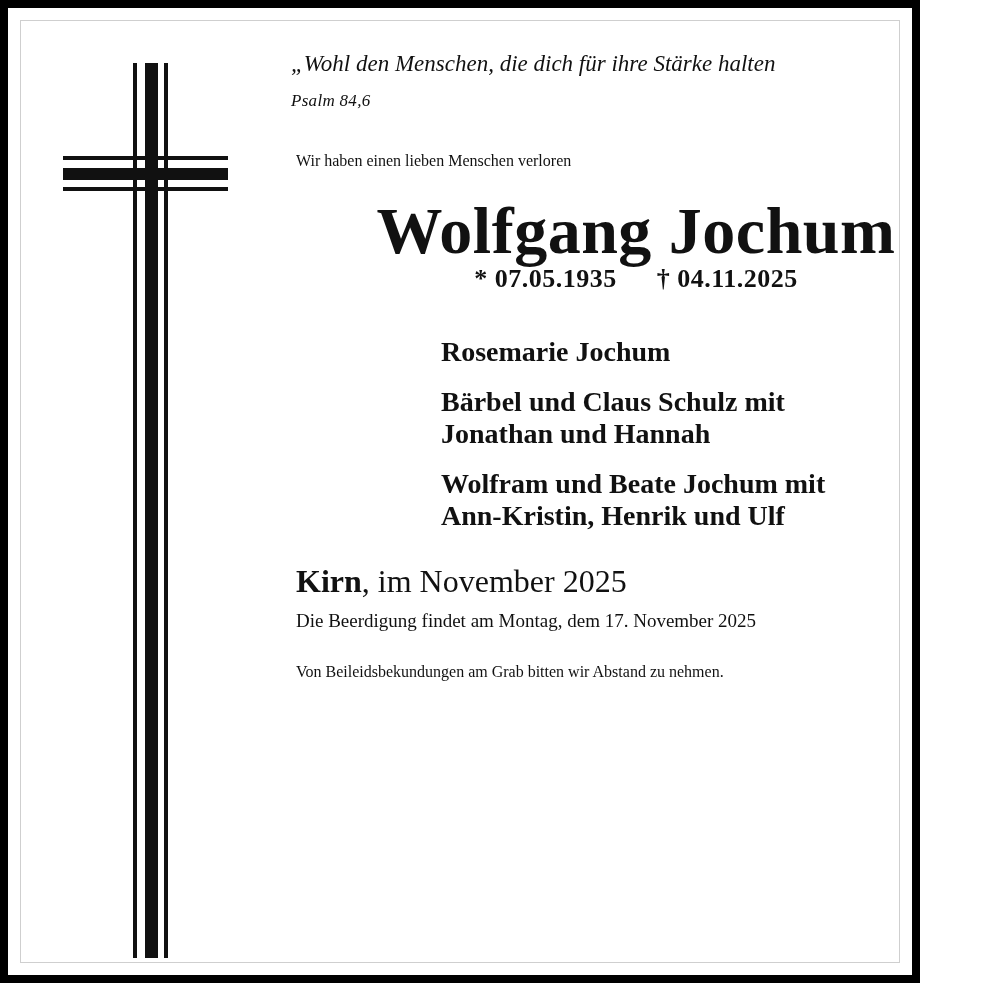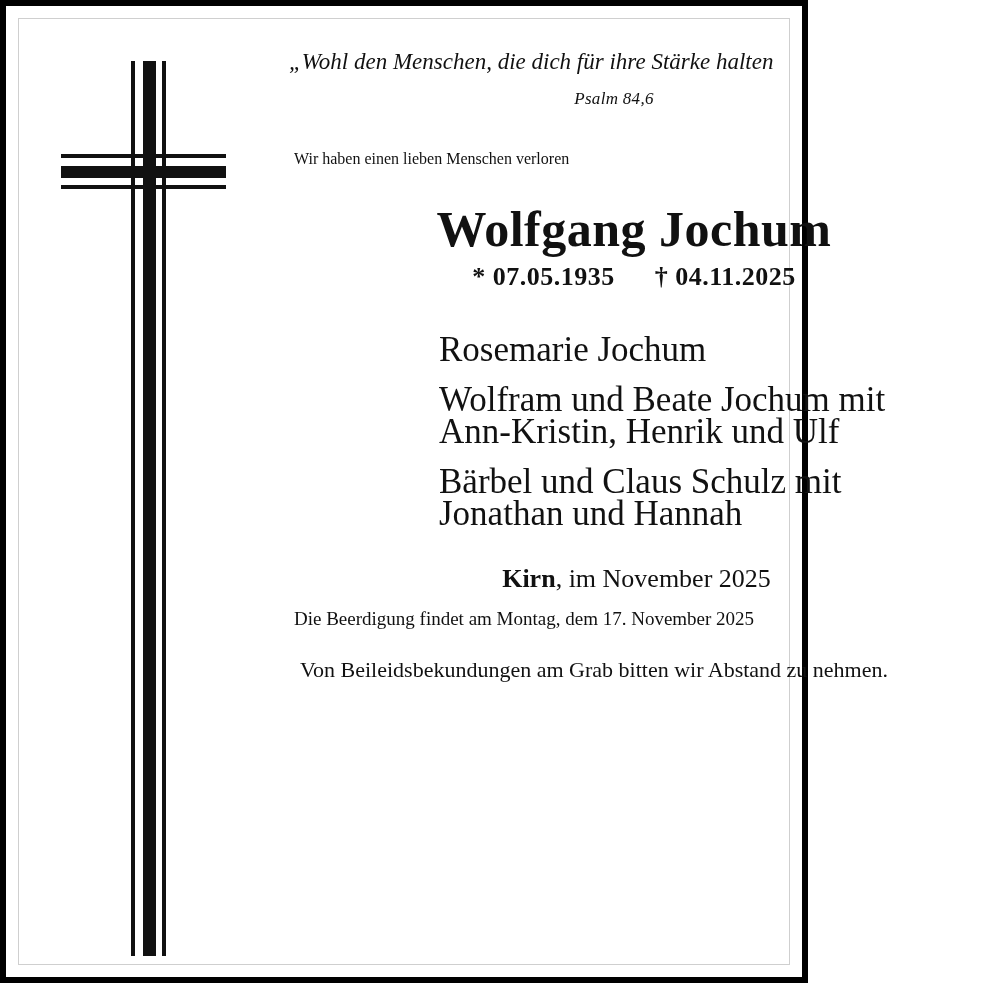--- a/index.html
+++ b/index.html
@@ -10,24 +10,24 @@
   body {
     width: 1000px;
     height: 983px;
     font-family: "Liberation Serif", serif;
     color: #111111;
     overflow: hidden;
   }
   .notice {
     position: relative;
     box-sizing: border-box;
-    width: 808px;
+    width: 920px;
     height: 983px;
     background: #ffffff;
-    border: 6px solid #000000;
+    border: 8px solid #000000;
     padding: 14px;
   }
   .inner-frame {
     position: absolute;
     left: 12px;
     top: 12px;
     right: 12px;
     bottom: 12px;
     border: 1px solid #cfcfcf;
     pointer-events: none;
@@ -102,36 +102,36 @@
     font-style: italic;
     font-size: 23px;
     line-height: 31px;
     color: #111;
     margin: 0;
     width: 660px;
   }
   .verse-line { display: block; }
   .verse-source {
     display: block;
-    text-align: center;
+    text-align: left;
     font-style: italic;
     font-size: 17px;
     margin-top: 6px;
     padding-right: 10px;
     letter-spacing: 0.3px;
   }
 
   .lead {
     font-size: 16px;
     margin: 30px 0 0 5px;
     line-height: 30px;
   }
 
   .deceased-name {
-    font-size: 50px;
+    font-size: 66px;
     font-weight: bold;
     letter-spacing: 0.5px;
     margin: 28px 0 0 0;
     text-align: center;
     line-height: 54px;
   }
   .dates {
     font-size: 26px;
     font-weight: bold;
     margin: 6px 0 0 0;
@@ -142,49 +142,48 @@
 
   .mourners {
     margin: 42px 0 0 150px;
   }
   .mourners-title {
     font-size: 24px;
     line-height: 30px;
     margin-bottom: 16px;
   }
   .mourner {
-    font-size: 35px;
-    font-weight: normal;
+    font-size: 28px;
+    font-weight: bold;
     line-height: 32px;
     margin-bottom: 18px;
   }
   .mourner .sub {
     display: block;
   }
 
   .place-date {
-    font-size: 26px;
+    font-size: 32px;
     margin: 34px 0 0 5px;
     line-height: 30px;
-    text-align: center;
   }
   .place-date .place { font-weight: bold; }
 
   .funeral {
     font-size: 19px;
     line-height: 29px;
     margin: 10px 0 0 5px;
     width: 660px;
   }
   .funeral span { display: block; }
 
   .request {
-    font-size: 22px;
+    font-size: 16px;
     line-height: 29px;
-    margin: 22px 0 0 11px;
+    margin: 22px 0 0 5px;
     width: 670px;
     text-align: justify;
   }
 </style>
 </head>
 <body>
 
 <div class="notice">
 
   <div class="inner-frame"></div>
@@ -215,29 +214,29 @@
       <span>† 04.11.2025</span>
     </div>
 
     <div class="mourners">
 
       <div class="mourner">
         <span>Rosemarie Jochum</span>
       </div>
 
       <div class="mourner">
+        <span>Bärbel und Claus Schulz mit</span>
+        <span class="sub">Jonathan und Hannah</span>
+      </div>
+
+      <div class="mourner">
         <span>Wolfram und Beate Jochum mit</span>
         <span class="sub">Ann-Kristin, Henrik und Ulf</span>
       </div>
 
-      <div class="mourner">
-        <span>Bärbel und Claus Schulz mit</span>
-        <span class="sub">Jonathan und Hannah</span>
-      </div>
-
     </div>
 
     <div class="place-date">
       <span class="place">Kirn</span><span>, im November 2025</span>
     </div>
 
     <div class="funeral">
       <span>Die Beerdigung findet am Montag, dem 17. November 2025</span>
     </div>
 

